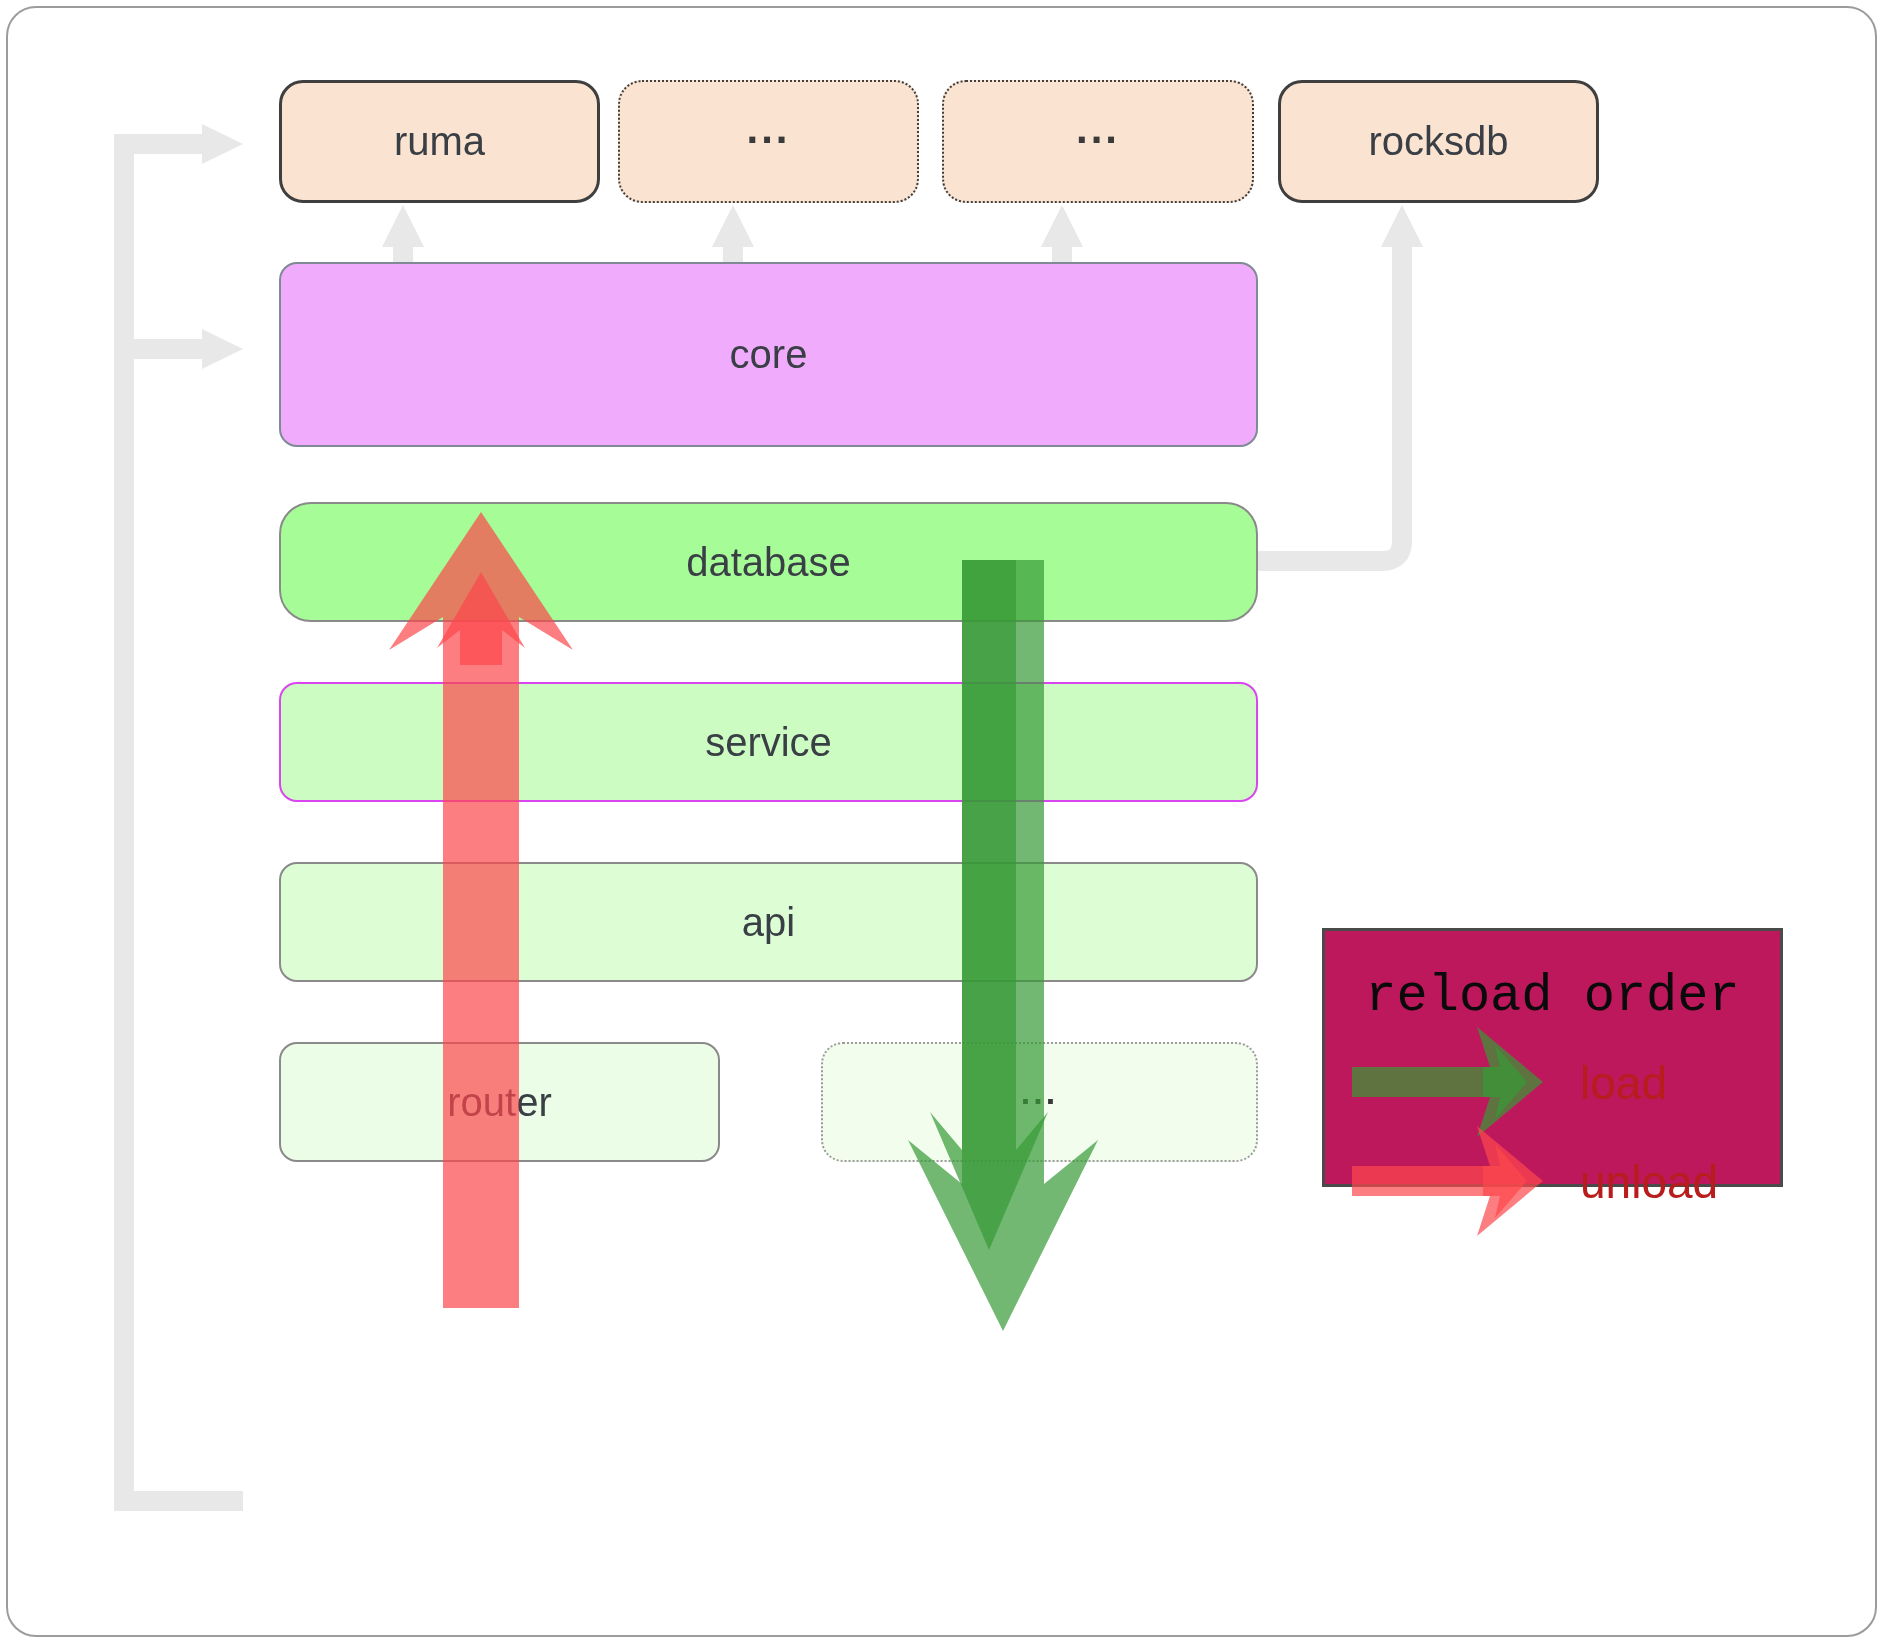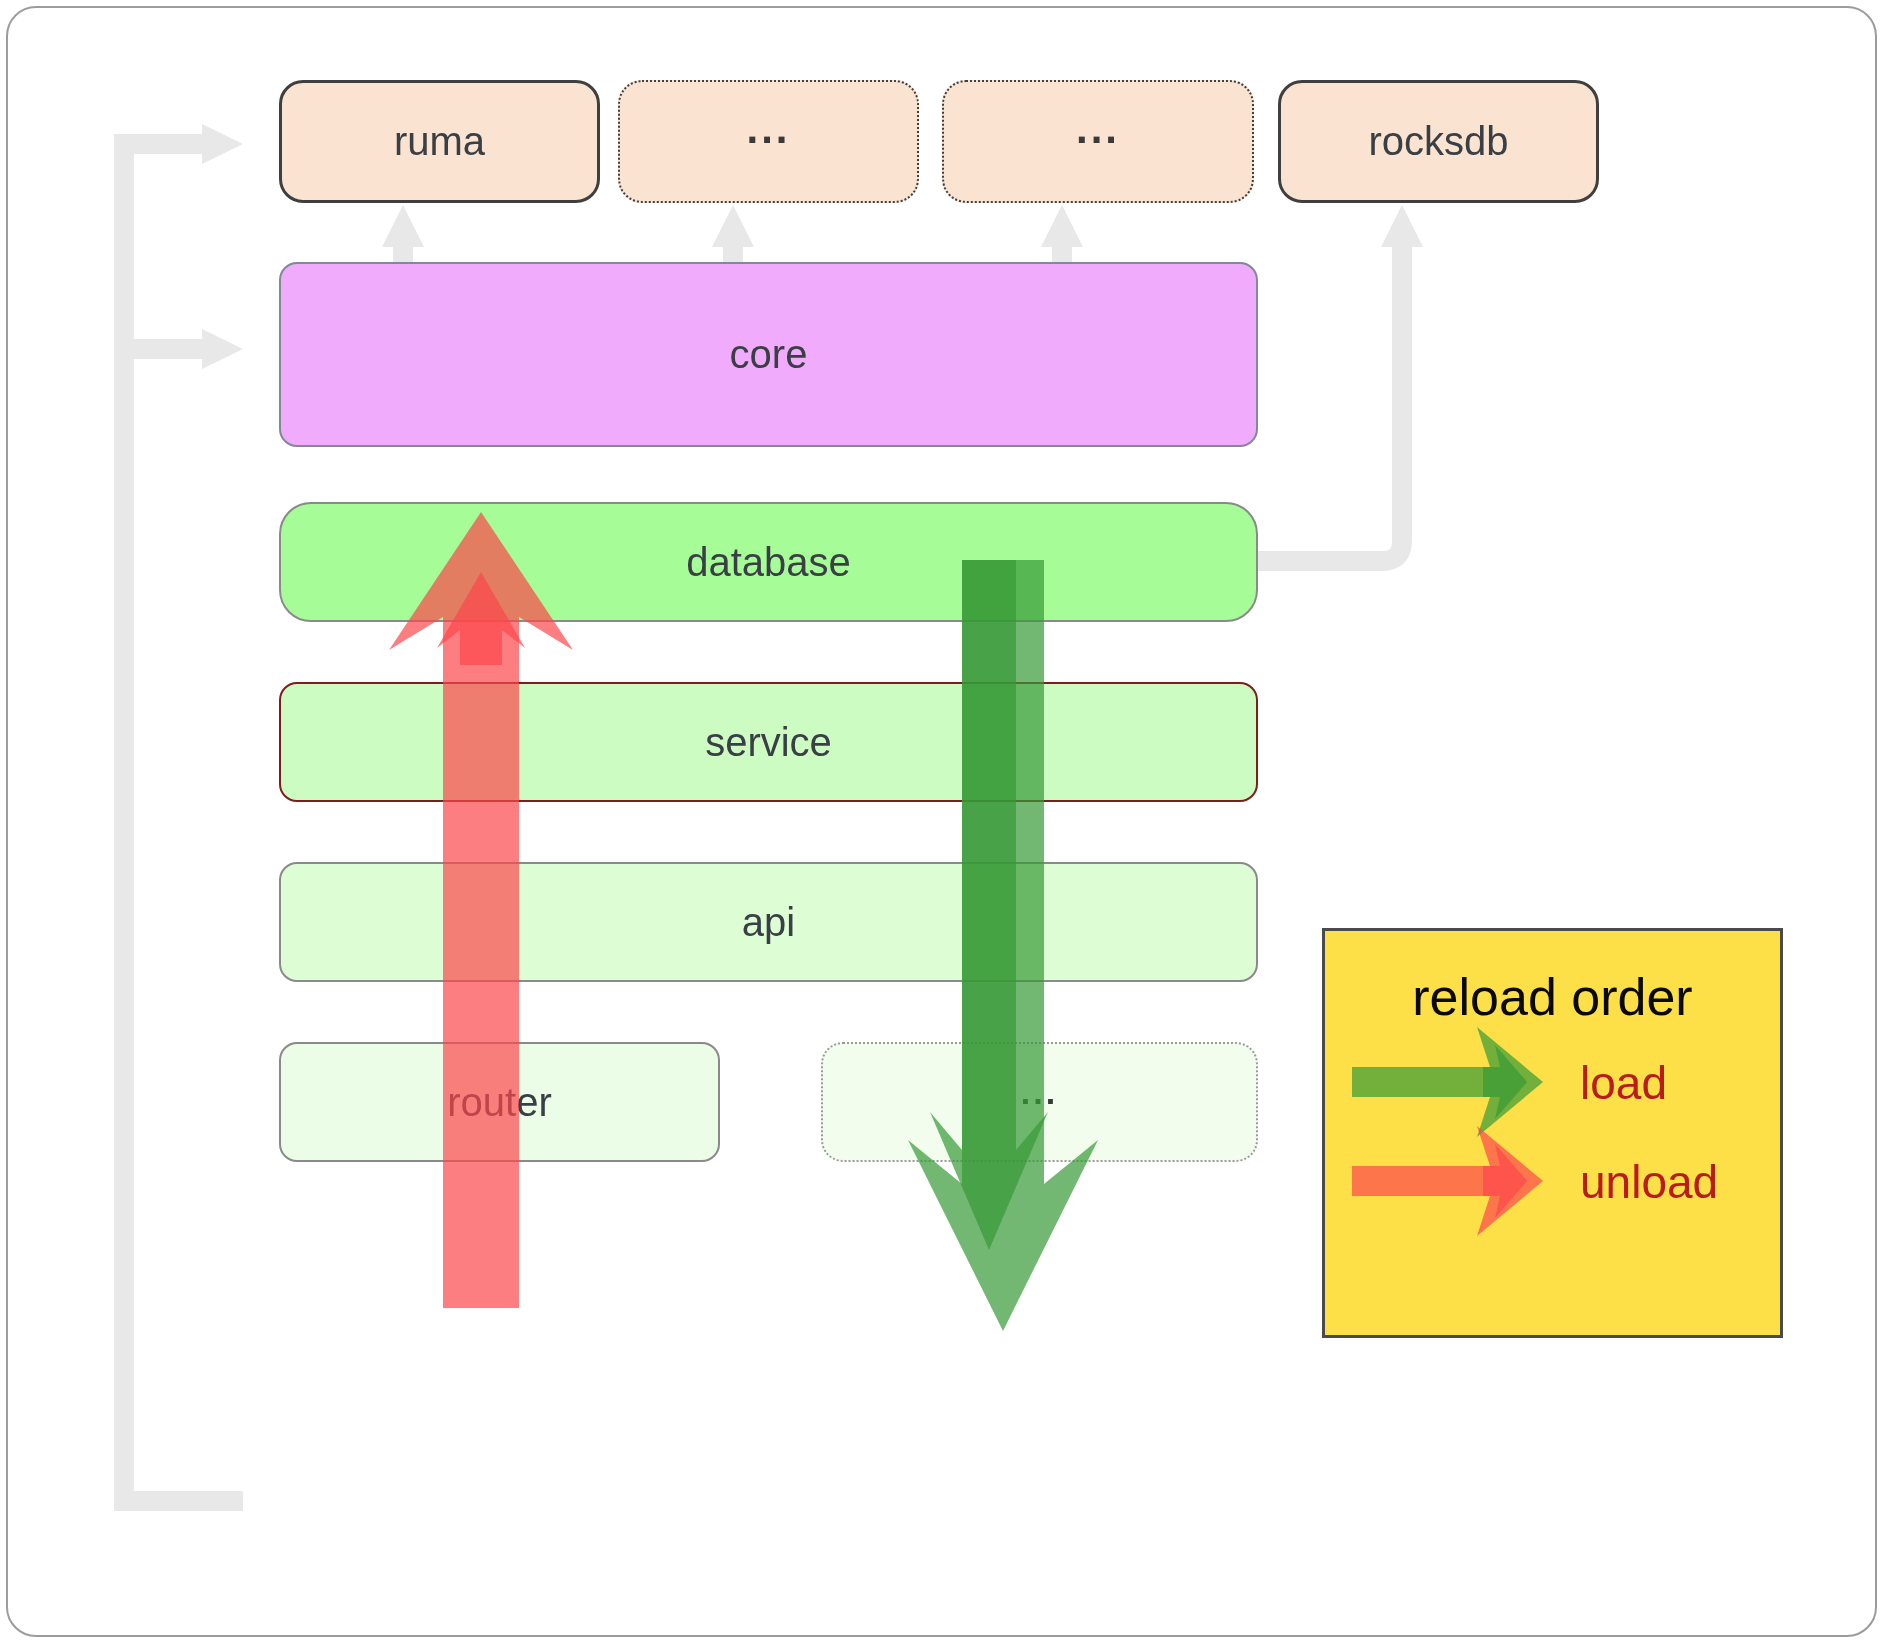--- a/index.html
+++ b/index.html
@@ -17,34 +17,34 @@
   .box span{display:block;}
 
   
   .b-ruma     {left:243px;top:80px;width:321px;height:123px;background:#fae3d0;border:3px solid #3f3f3f;border-radius:24px;}
   .b-dots1    {left:582px;top:80px;width:301px;height:123px;background:#fae3d0;border:2px dotted #3f3f3f;border-radius:24px;}
   .b-dots2    {left:906px;top:80px;width:312px;height:123px;background:#fae3d0;border:2px dotted #3f3f3f;border-radius:24px;}
   .b-rocksdb  {left:1242px;top:80px;width:321px;height:123px;background:#fae3d0;border:3px solid #3f3f3f;border-radius:24px;}
 
   .b-core     {left:243px;top:262px;width:979px;height:185px;background:#f0abfc;border:2px solid #808a94;}
   .b-database {left:243px;top:502px;width:979px;height:120px;background:#a6fc96;border:2px solid #8a8a8a;border-radius:32px;}
-  .b-service  {left:243px;top:682px;width:979px;height:120px;background:#cdfcc3;border:2px solid #7f1d1d;}
+  .b-service  {left:243px;top:682px;width:979px;height:120px;background:#cdfcc3;border:2px solid #d946ef;}
   .b-api      {left:243px;top:862px;width:979px;height:120px;background:#ddfdd5;border:2px solid #8a8a8a;}
   .b-admin    {left:243px;top:1042px;width:441px;height:120px;background:#ebfde6;border:2px solid #8a8a8a;}
   .b-dots3    {left:785px;top:1042px;width:437px;height:120px;background:#f2fdee;border:2px dotted #9b9b9b;border-radius:22px;}
   .b-router   {left:243px;top:1222px;width:979px;height:120px;background:#ffffff;border:2px solid #8a8a8a;}
   .b-conduwuit{left:243px;top:1442px;width:979px;height:121px;background:#004e98;border:3px solid #0a0a14;
                border-radius:22px;color:#ffffff;font-weight:bold;font-size:42px;}
 
   .dots-text{font-weight:bold;font-size:42px;letter-spacing:3px;transform:translateY(-0.30em);color:#3a3a3a;}
   .dots-text.small{font-size:34px;}
 
   
-  .legend{position:absolute;left:1322px;top:928px;width:461px;height:410px;box-sizing:border-box;
-          background:#fde047;border:3px solid #4a4a4a;z-index:2;}
+  .legend{position:absolute;left:1322px;top:928px;width:461px;height:259px;box-sizing:border-box;
+          background:#be185d;border:3px solid #4a4a4a;z-index:2;font-family:Liberation Mono, monospace;}
   .legend-title{position:absolute;left:0;top:36px;width:100%;text-align:center;
                 font-size:52px;color:#0a0a0a;}
   .legend-label{position:absolute;font-size:46px;color:#b91c1c;z-index:2;}
   .legend-label.load  {left:1580px;top:1056px;}
   .legend-label.unload{left:1580px;top:1155px;}
 </style>
 </head>
 <body>
 
 <div class="canvas">

